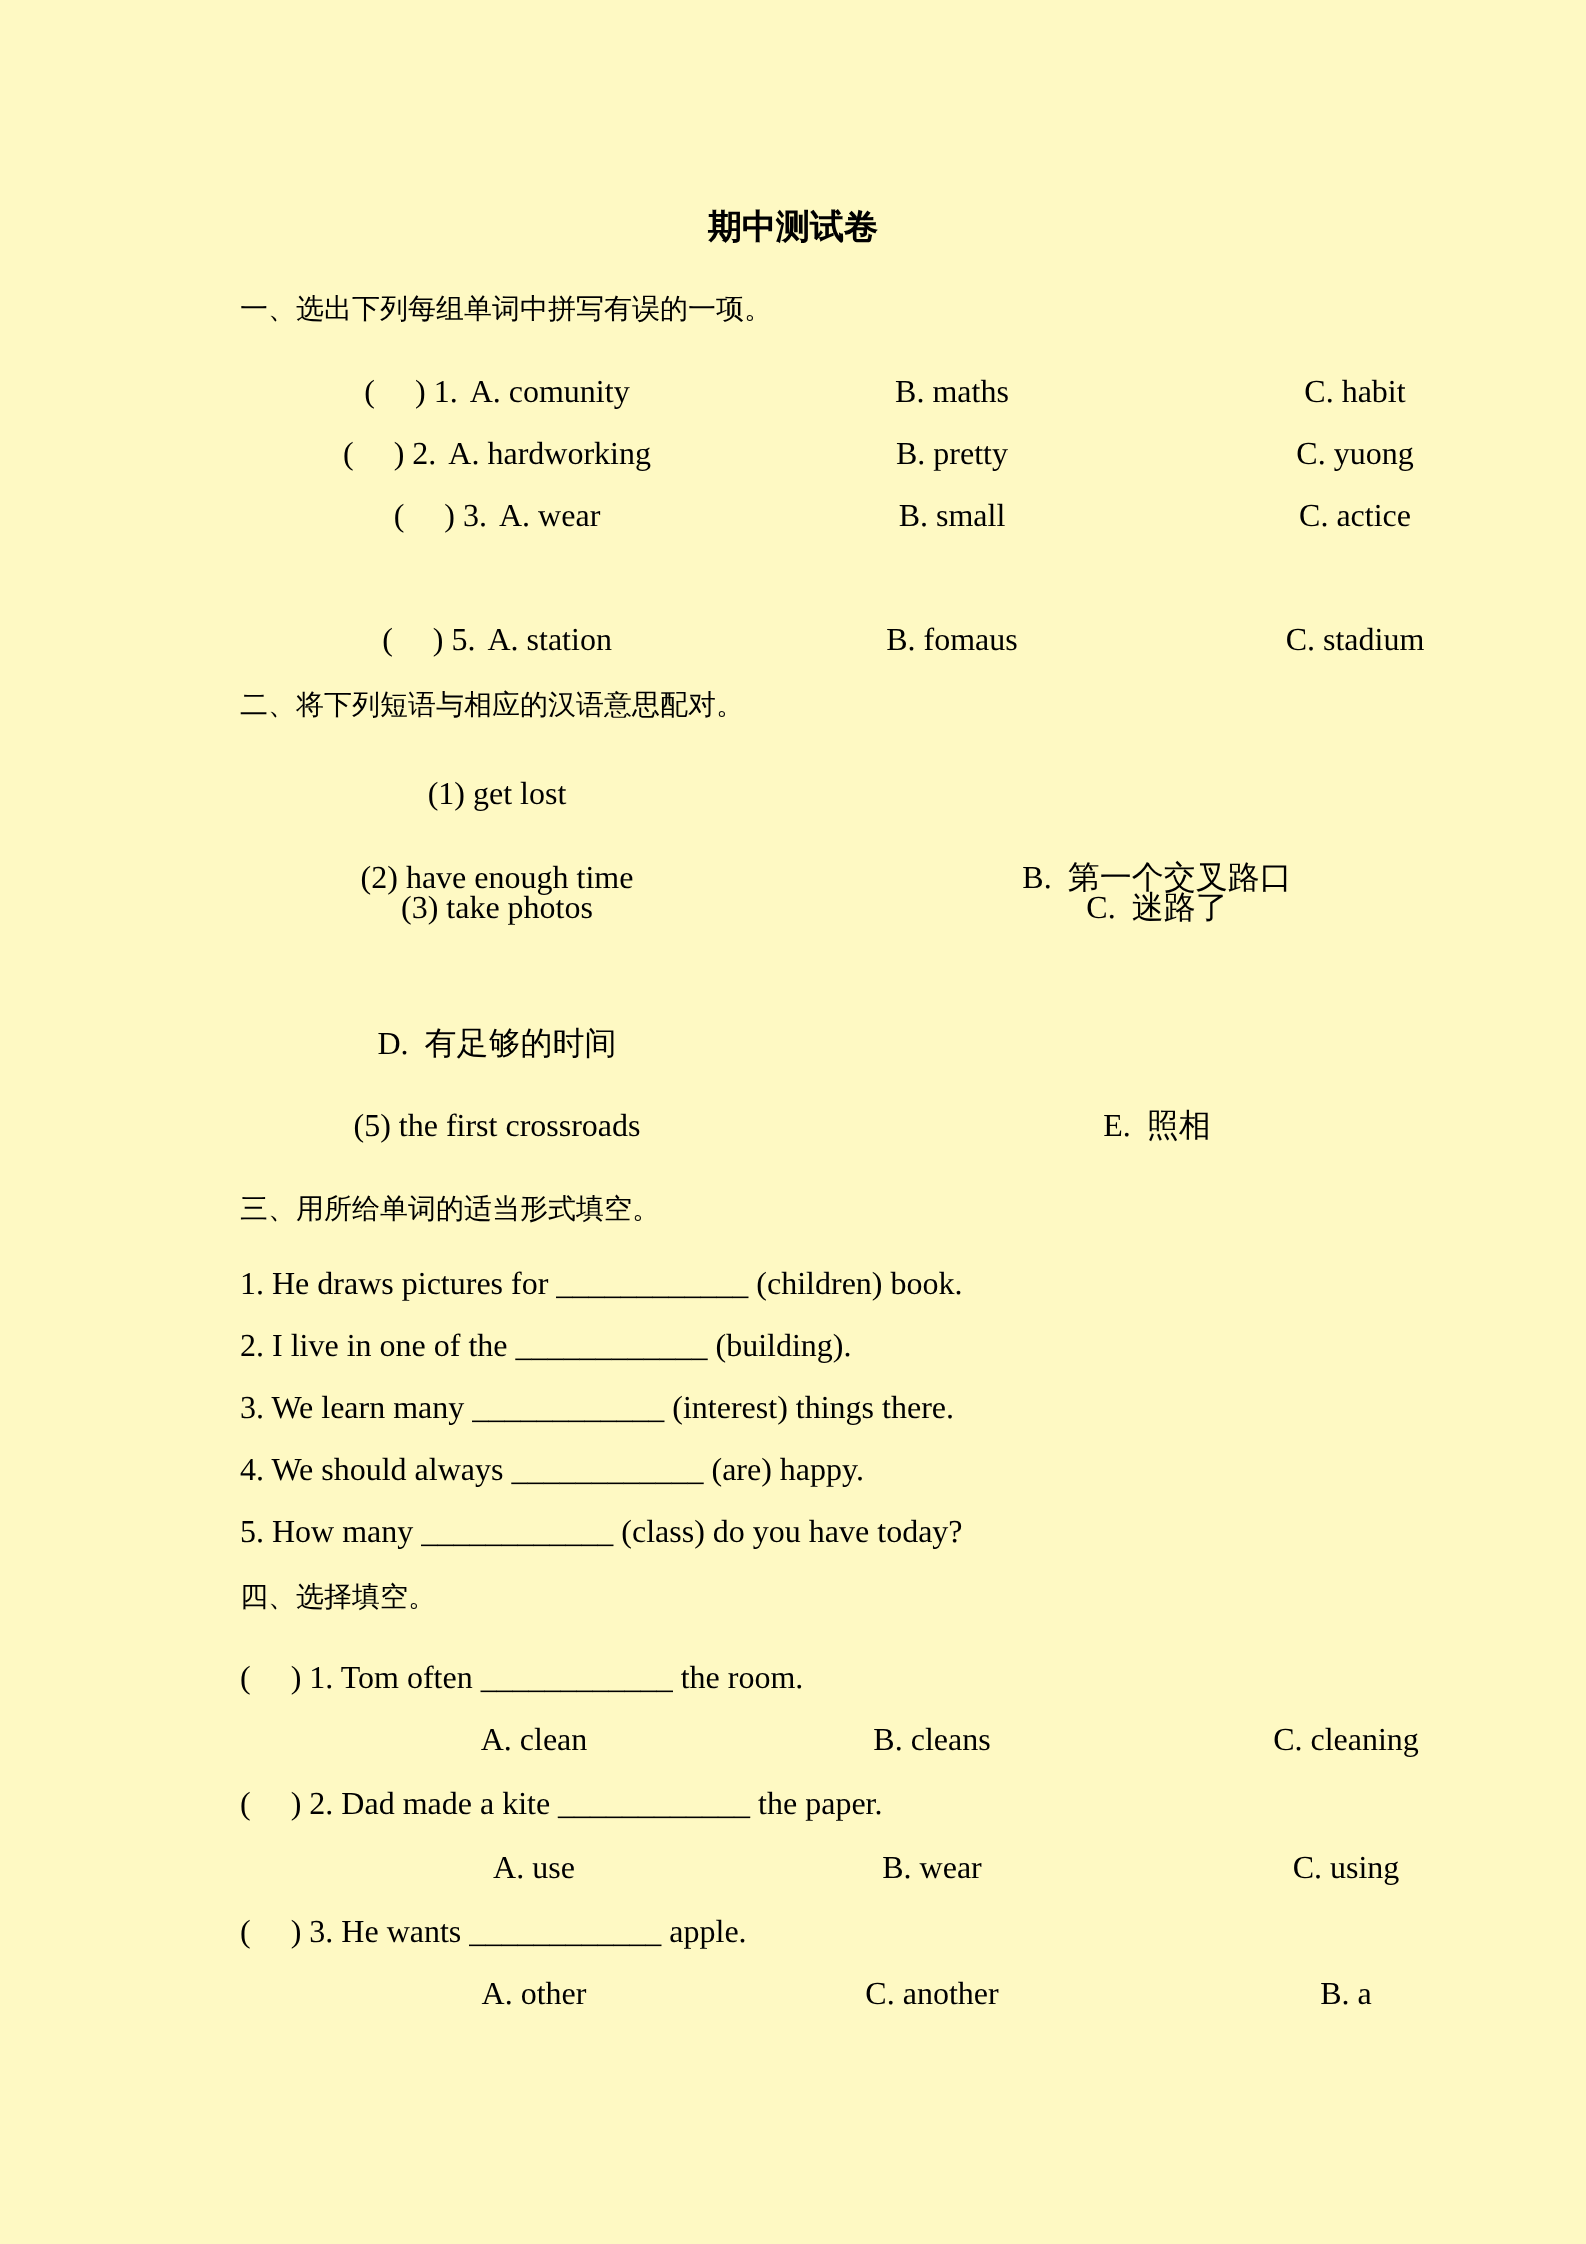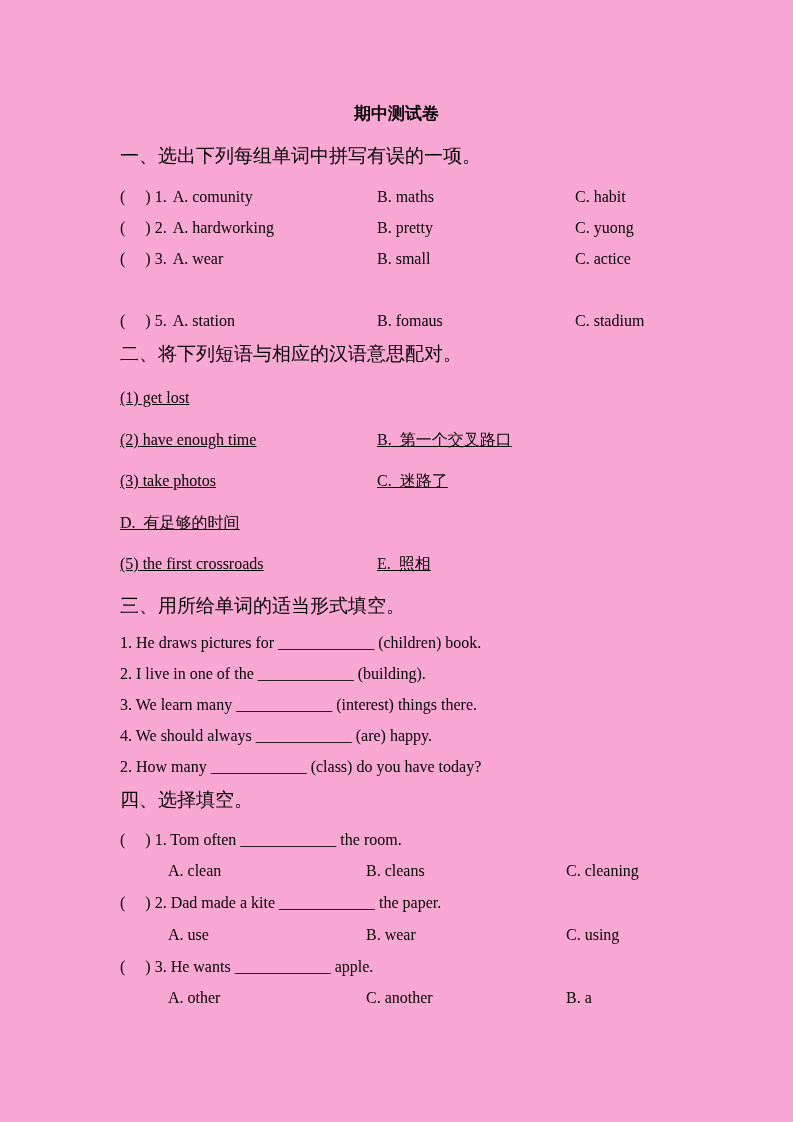--- a/index.html
+++ b/index.html
@@ -1,20 +1,20 @@
 <!DOCTYPE html>
 <html><head>
 <meta charset="utf-8">
 <style>
   html,body{margin:0;padding:0;background:#ffffff;}
   .page{
     position:relative;
     width:793px;
     height:1122px;
-    background:#f9a8d4;
+    background:#fef9c3;
     font-family:"Liberation Serif","DejaVu Serif",serif;
     font-size:16px;
     color:#000000;
     overflow:hidden;
   }
   .abs{
     position:absolute;
     left:120px;
     line-height:20px;
     white-space:pre;
@@ -23,29 +23,29 @@
     left:0;
     width:793px;
     text-align:center;
     font-family:"DejaVu Sans","Liberation Sans",sans-serif;
     font-weight:bold;
     font-size:17px;
     line-height:22px;
   }
   .heading{
     font-family:"DejaVu Sans","Liberation Sans",sans-serif;
-    font-size:19px;
+    font-size:14px;
   }
   .cjk{
     font-family:"Liberation Serif","DejaVu Sans",sans-serif;
   }
   .grid3{display:grid;grid-template-columns:257px 198px auto;width:660px;}
-  .grid2{display:grid;grid-template-columns:257px auto;width:660px;text-decoration:underline;}
+  .grid2{display:grid;grid-template-columns:257px auto;width:660px;}
   .optrow{display:grid;grid-template-columns:198px 200px auto;padding-left:48px;width:612px;}
-  .cell{white-space:pre;}
+  .cell{white-space:pre;text-align:center;}
   .optA{margin-left:6px;}
 </style>
 </head>
 <body>
 
 <div class="page">
 
   <div class="abs title cjk" style="top:103px">期中测试卷</div>
 
   <div class="abs heading cjk" style="top:146px">一、选出下列每组单词中拼写有误的一项。</div>
@@ -58,33 +58,33 @@
 
 
   <div class="abs grid3" style="top:311px"><span class="cell"><span>(     ) 5.</span><span class="optA">A. station</span></span><span class="cell">B. fomaus</span><span class="cell">C. stadium</span></div>
 
   <div class="abs heading cjk" style="top:344px">二、将下列短语与相应的汉语意思配对。</div>
 
   <div class="abs grid2" style="top:388px"><span class="cell">(1) get lost</span></div>
 
   <div class="abs grid2" style="top:430px"><span class="cell">(2) have enough time</span><span class="cell cjk">B.  第一个交叉路口</span></div>
 
-  <div class="abs grid2" style="top:471px"><span class="cell">(3) take photos</span><span class="cell cjk">C.  迷路了</span></div>
+  <div class="abs grid2" style="top:445px"><span class="cell">(3) take photos</span><span class="cell cjk">C.  迷路了</span></div>
 
   <div class="abs grid2" style="top:513px"><span class="cell cjk">D.  有足够的时间</span></div>
 
   <div class="abs grid2" style="top:554px"><span class="cell">(5) the first crossroads</span><span class="cell cjk">E.  照相</span></div>
 
   <div class="abs heading cjk" style="top:596px">三、用所给单词的适当形式填空。</div>
 
   <div class="abs" style="top:633px">1. He draws pictures for ____________ (children) book.</div>
   <div class="abs" style="top:664px">2. I live in one of the ____________ (building).</div>
   <div class="abs" style="top:695px">3. We learn many ____________ (interest) things there.</div>
   <div class="abs" style="top:726px">4. We should always ____________ (are) happy.</div>
-  <div class="abs" style="top:757px">2. How many ____________ (class) do you have today?</div>
+  <div class="abs" style="top:757px">5. How many ____________ (class) do you have today?</div>
 
   <div class="abs heading cjk" style="top:790px">四、选择填空。</div>
 
   <div class="abs" style="top:830px">(     ) 1. Tom often ____________ the room.</div>
   <div class="abs optrow" style="top:861px"><span class="cell">A. clean</span><span class="cell">B. cleans</span><span class="cell">C. cleaning</span></div>
 
   <div class="abs" style="top:893px">(     ) 2. Dad made a kite ____________ the paper.</div>
   <div class="abs optrow" style="top:925px"><span class="cell">A. use</span><span class="cell">B. wear</span><span class="cell">C. using</span></div>
 
   <div class="abs" style="top:957px">(     ) 3. He wants ____________ apple.</div>

